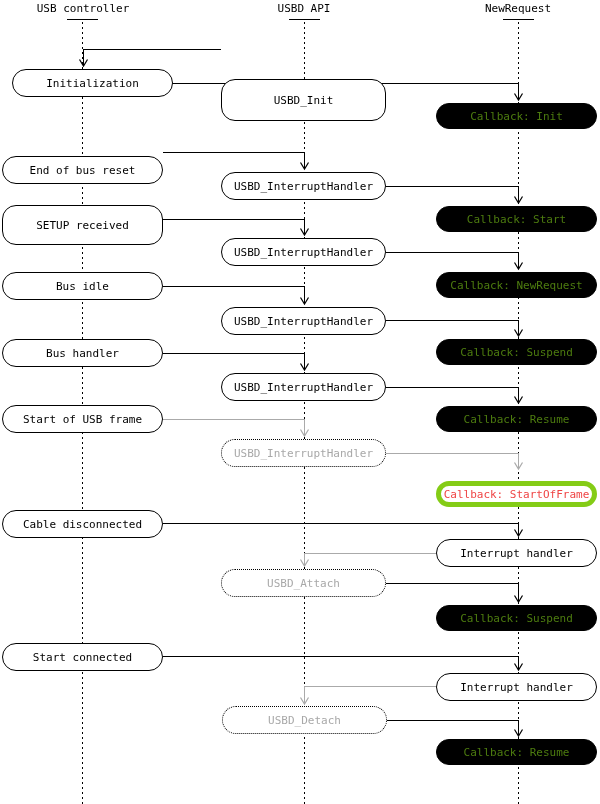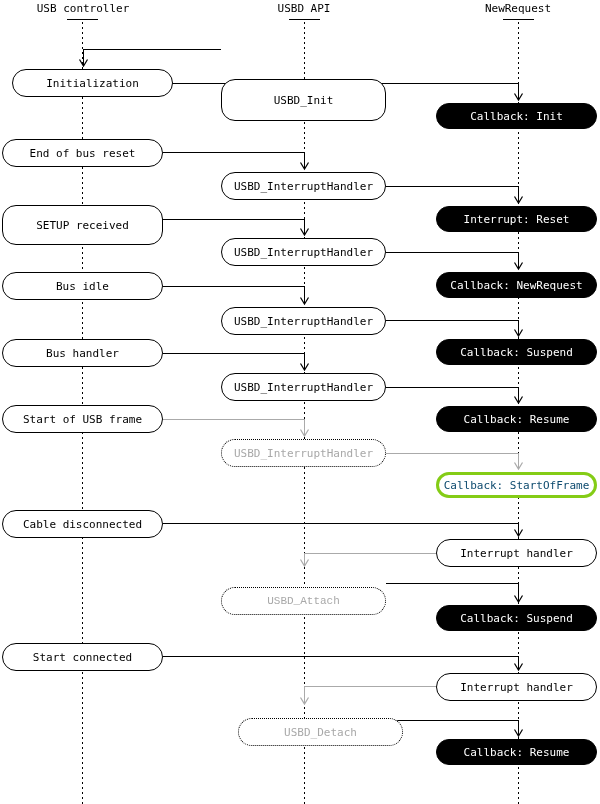--- a/index.html
+++ b/index.html
@@ -10,23 +10,23 @@
   .svg-layer{position:absolute;left:0;top:0;width:600px;height:804px;}
   .col-header{
     position:absolute;top:2px;transform:translateX(-50%);
     white-space:nowrap;letter-spacing:0;
   }
   .node{
     position:absolute;box-sizing:border-box;border-radius:14px;
     display:flex;align-items:center;justify-content:center;
     white-space:nowrap;background:#fff;border:1px solid #000;line-height:1;
   }
-  .node-black{background:#000;color:#ffffff;border:1px solid #000;}
+  .node-black{background:#000;color:#4d7c0f;border:1px solid #000;}
   .node-ghost{border:1px dotted #000;color:#a8a8a8;}
-  .node-gray{border:3px solid #84cc16;color:#0c4a6e;}
+  .node-gray{border:5px solid #84cc16;color:#ef4444;margin-top:9px;}
 </style>
 </head>
 <body>
 
 <div class="canvas">
 
   <svg class="svg-layer" width="600" height="804" viewBox="0 0 600 804" xmlns="http://www.w3.org/2000/svg">
     <defs>
       <marker id="arrow-black" markerUnits="userSpaceOnUse" markerWidth="12" markerHeight="12" refX="8" refY="5" orient="auto">
         <path d="M1.5,1 L8,5 L1.5,9" fill="none" stroke="#000" stroke-width="1.2"></path>
@@ -75,34 +75,34 @@
   <div class="col-header" style="left:83px;">USB controller</div>
   <div class="col-header" style="left:304px;">USBD API</div>
   <div class="col-header" style="left:518px;">NewRequest</div>
 
   <div class="node" style="left:221px;top:36px;width:165px;height:42px;margin-top:43px;">USBD_Init</div>
   <div class="node" style="left:221px;top:172px;width:165px;height:28px;">USBD_InterruptHandler</div>
   <div class="node" style="left:221px;top:238px;width:165px;height:28px;">USBD_InterruptHandler</div>
   <div class="node" style="left:221px;top:307px;width:165px;height:28px;">USBD_InterruptHandler</div>
   <div class="node" style="left:221px;top:373px;width:165px;height:28px;">USBD_InterruptHandler</div>
   <div class="node node-ghost" style="left:221px;top:439px;width:165px;height:28px;">USBD_InterruptHandler</div>
-  <div class="node node-ghost" style="left:221px;top:587px;width:165px;height:28px;font-family:Liberation Mono, monospace;">USBD_Attach</div>
-  <div class="node node-ghost" style="left:238px;top:706px;width:165px;height:28px;margin-top:12px;">USBD_Detach</div>
+  <div class="node node-ghost" style="left:221px;top:569px;width:165px;height:28px;">USBD_Attach</div>
+  <div class="node node-ghost" style="left:222px;top:706px;width:165px;height:28px;">USBD_Detach</div>
 
   <div class="node" style="left:12px;top:69px;width:161px;height:28px;">Initialization</div>
-  <div class="node" style="left:2px;top:139px;width:161px;height:28px;">End of bus reset</div>
+  <div class="node" style="left:2px;top:156px;width:161px;height:28px;">End of bus reset</div>
   <div class="node" style="left:2px;top:205px;width:161px;height:40px;">SETUP received</div>
   <div class="node" style="left:2px;top:272px;width:161px;height:28px;">Bus idle</div>
   <div class="node" style="left:2px;top:339px;width:161px;height:28px;">Bus handler</div>
   <div class="node" style="left:2px;top:405px;width:161px;height:28px;">Start of USB frame</div>
   <div class="node" style="left:2px;top:510px;width:161px;height:28px;">Cable disconnected</div>
   <div class="node" style="left:2px;top:643px;width:161px;height:28px;">Start connected</div>
 
   <div class="node node-black" style="left:436px;top:103px;width:161px;height:26px;">Callback: Init</div>
-  <div class="node node-black" style="left:436px;top:206px;width:161px;height:26px;">Interrupt: Reset</div>
+  <div class="node node-black" style="left:436px;top:206px;width:161px;height:26px;">Callback: Start</div>
   <div class="node node-black" style="left:436px;top:272px;width:161px;height:26px;">Callback: NewRequest</div>
   <div class="node node-black" style="left:436px;top:339px;width:161px;height:26px;">Callback: Suspend</div>
   <div class="node node-black" style="left:436px;top:406px;width:161px;height:26px;">Callback: Resume</div>
   <div class="node node-gray" style="left:436px;top:472px;width:161px;height:26px;">Callback: StartOfFrame</div>
   <div class="node" style="left:436px;top:539px;width:161px;height:28px;">Interrupt handler</div>
   <div class="node node-black" style="left:436px;top:605px;width:161px;height:26px;">Callback: Suspend</div>
   <div class="node" style="left:436px;top:673px;width:161px;height:28px;">Interrupt handler</div>
   <div class="node node-black" style="left:436px;top:739px;width:161px;height:26px;">Callback: Resume</div>
 
 </div>

